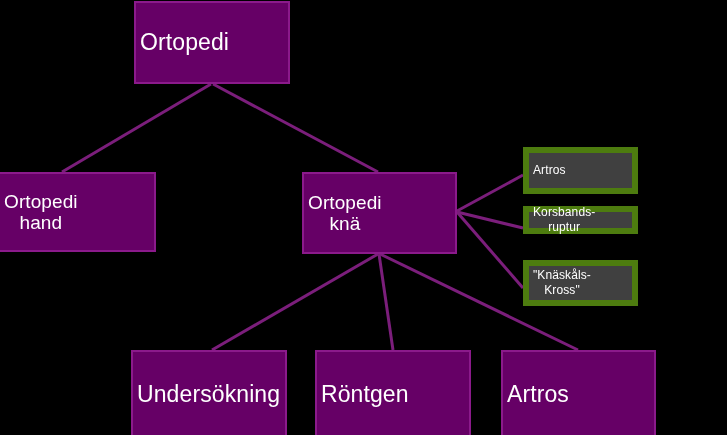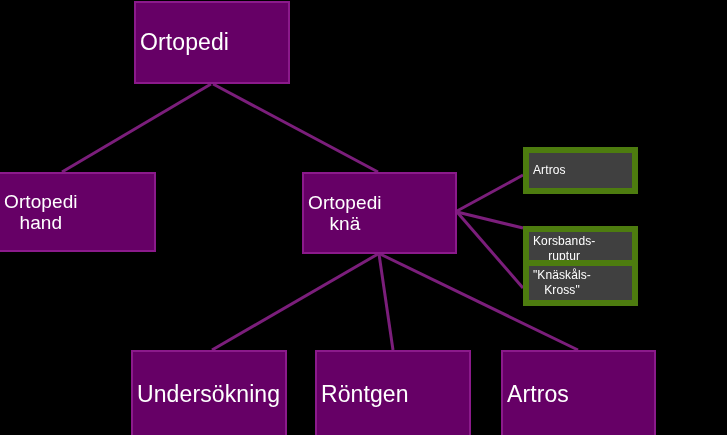--- a/index.html
+++ b/index.html
@@ -77,21 +77,21 @@
         <span class="node-label">Ortopedi
 hand</span>
       </div>
       <div class="node purple mid" style="left: 302px; top: 172px; width: 155px; height: 82px;">
         <span class="node-label">Ortopedi
 knä</span>
       </div>
       <div class="node blue" style="left: 523px; top: 147px; width: 115px; height: 47px;">
         <span class="node-label">Artros</span>
       </div>
-      <div class="node blue" style="left: 523px; top: 206px; width: 115px; height: 45px; margin-top: 20px;">
+      <div class="node blue" style="left: 523px; top: 206px; width: 115px; height: 28px;">
         <span class="node-label">Korsbands-
 ruptur</span>
       </div>
       <div class="node blue" style="left: 523px; top: 260px; width: 115px; height: 46px;">
         <span class="node-label">"Knäskåls-
 Kross"</span>
       </div>
       <div class="node purple" style="left: 131px; top: 350px; width: 156px; height: 90px;">
         <span class="node-label">Undersökning</span>
       </div>

